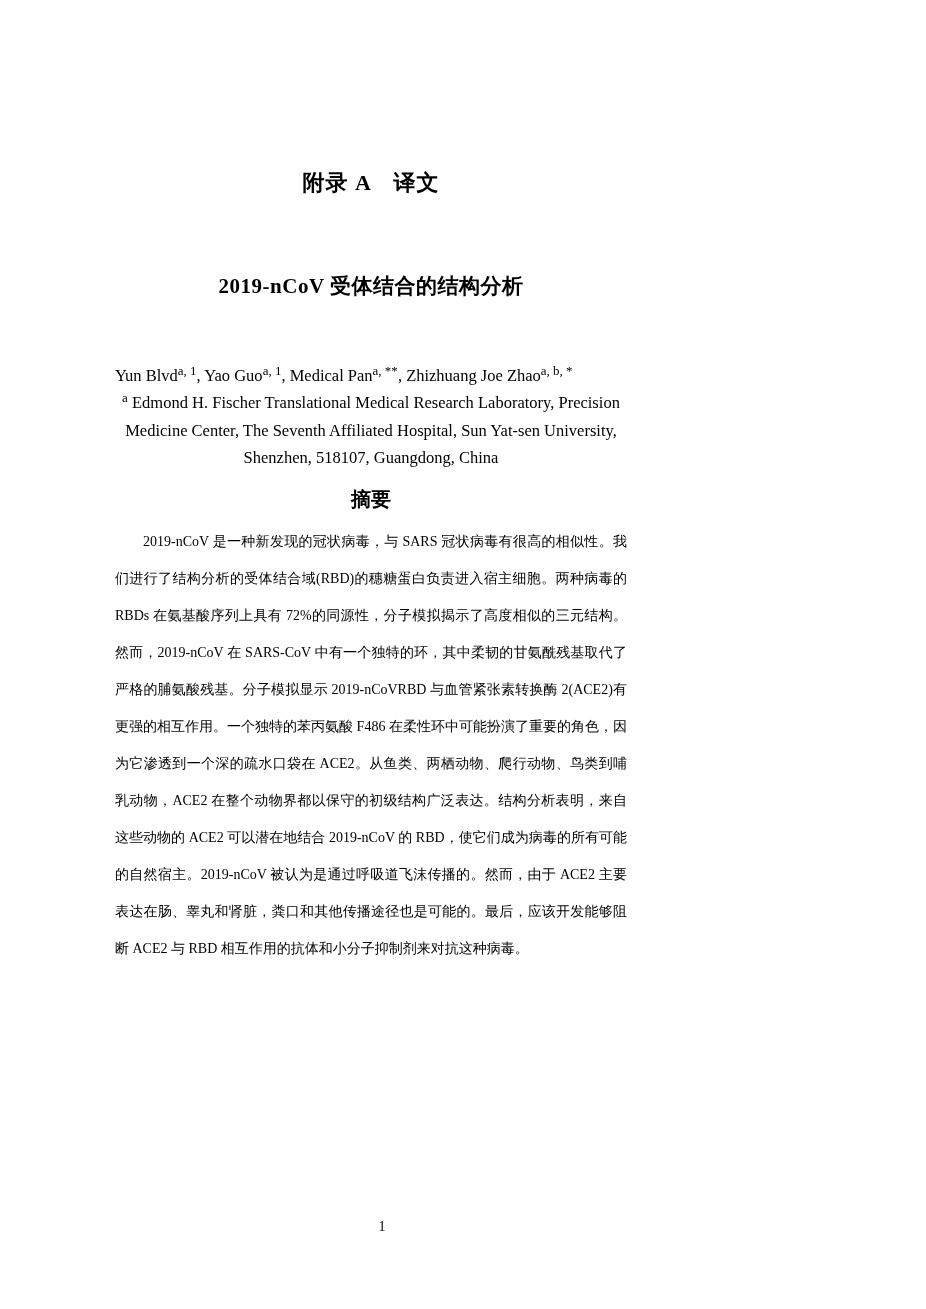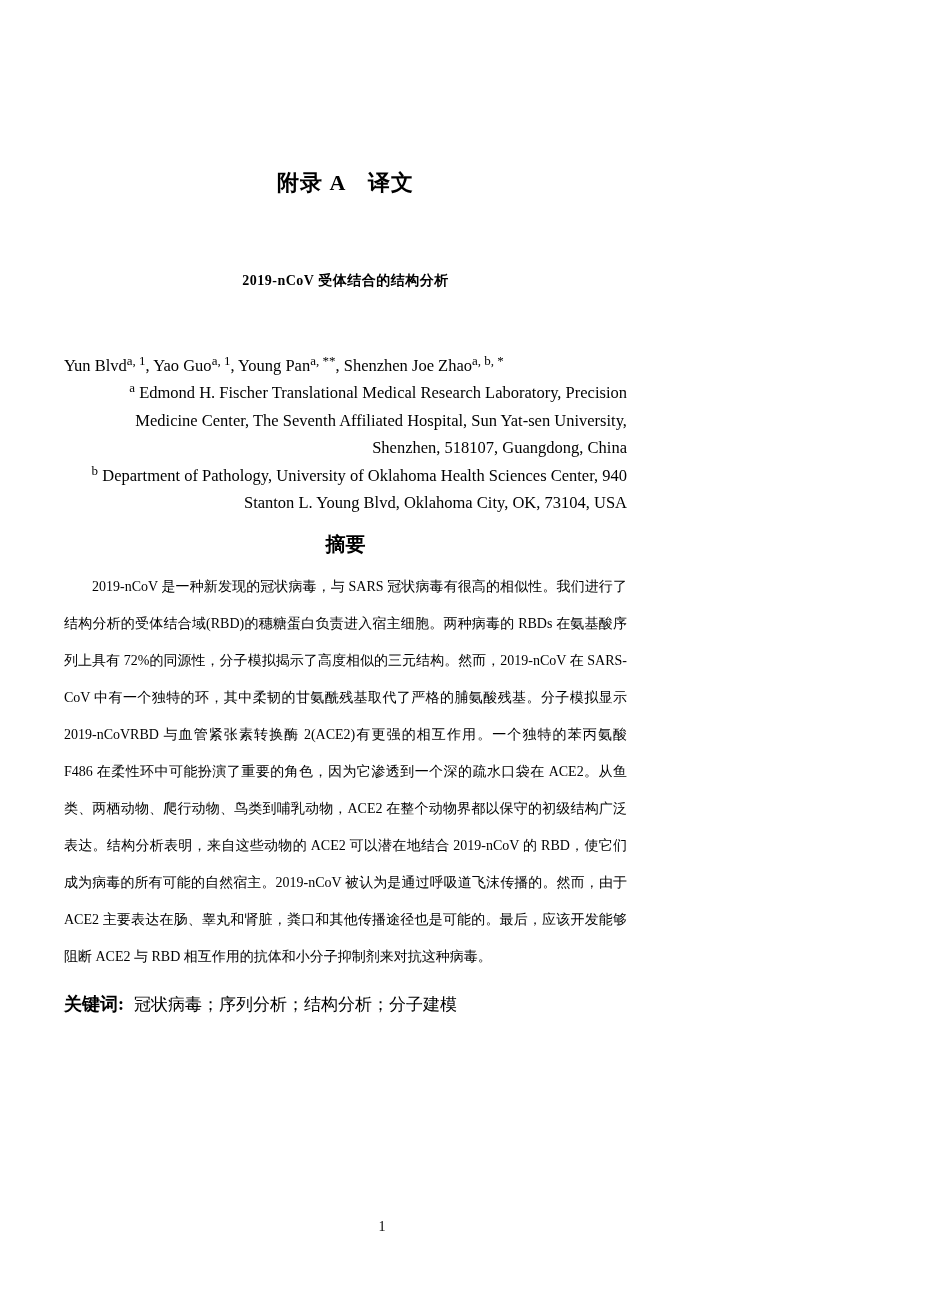--- a/index.html
+++ b/index.html
@@ -12,52 +12,52 @@
     width: 926px;
     height: 1309px;
     position: relative;
     color: #000000;
     font-family: "Liberation Serif", "DejaVu Serif", serif;
   }
   .page {
     position: relative;
     width: 764px;
     height: 1309px;
-    padding: 168px 137px 0 64px;
+    padding: 168px 137px 0 115px;
   }
   .appendix-title {
     margin: 0;
     text-align: center;
     font-size: 22px;
     font-weight: bold;
     font-family: "Liberation Serif", "DejaVu Serif", serif;
     letter-spacing: 1px;
   }
   .paper-title {
     margin: 74px 0 0 0;
     text-align: center;
-    font-size: 14px;
+    font-size: 21px;
     font-weight: bold;
     letter-spacing: 0.5px;
   }
   .authors {
     margin-top: 62px;
     font-size: 16.5px;
     line-height: 27px;
   }
   .authors sup, .affil sup {
     font-size: 13px;
     vertical-align: super;
     line-height: 0;
   }
   .affil {
     margin: 0;
     font-size: 16.5px;
     line-height: 27.5px;
-    text-align: right;
+    text-align: center;
   }
   .history-line {
     margin: 1px 0 0 0;
     font-size: 17px;
     line-height: 28px;
   }
   .abstract-heading {
     margin: 14px 0 0 0;
     font-size: 20px;
     font-weight: bold;
@@ -92,33 +92,29 @@
 </head>
 <body>
 
 <div class="page">
 
   <h1 class="appendix-title">附录 A　译文</h1>
 
   <h2 class="paper-title">2019-nCoV 受体结合的结构分析</h2>
 
   <div class="authors">
-    <span>Yun Blvd</span><sup>a, 1</sup><span>, Yao Guo</span><sup>a, 1</sup><span>, Young Pan</span><sup>a, **</sup><span>, Shenzhen Joe Zhao</span><sup>a, b, *</sup>
+    <span>Yun Blvd</span><sup>a, 1</sup><span>, Yao Guo</span><sup>a, 1</sup><span>, Medical Pan</span><sup>a, **</sup><span>, Zhizhuang Joe Zhao</span><sup>a, b, *</sup>
   </div>
 
   <p class="affil"><sup>a</sup><span> Edmond H. Fischer Translational Medical Research Laboratory, Precision Medicine Center, The Seventh Affiliated Hospital, Sun Yat-sen University,</span></p>
 
   <p class="affil">Shenzhen, 518107, Guangdong, China</p>
 
-  <p class="affil"><sup>b</sup><span> Department of Pathology, University of Oklahoma Health Sciences Center, 940 Stanton L. Young Blvd, Oklahoma City, OK, 73104, USA</span></p>
 
 
   <h3 class="abstract-heading">摘要</h3>
 
   <p class="abstract-body">2019-nCoV 是一种新发现的冠状病毒，与 SARS 冠状病毒有很高的相似性。我们进行了结构分析的受体结合域(RBD)的穗糖蛋白负责进入宿主细胞。两种病毒的 RBDs 在氨基酸序列上具有 72%的同源性，分子模拟揭示了高度相似的三元结构。然而，2019-nCoV 在 SARS-CoV 中有一个独特的环，其中柔韧的甘氨酰残基取代了严格的脯氨酸残基。分子模拟显示 2019-nCoVRBD 与血管紧张素转换酶 2(ACE2)有更强的相互作用。一个独特的苯丙氨酸 F486 在柔性环中可能扮演了重要的角色，因为它渗透到一个深的疏水口袋在 ACE2。从鱼类、两栖动物、爬行动物、鸟类到哺乳动物，ACE2 在整个动物界都以保守的初级结构广泛表达。结构分析表明，来自这些动物的 ACE2 可以潜在地结合 2019-nCoV 的 RBD，使它们成为病毒的所有可能的自然宿主。2019-nCoV 被认为是通过呼吸道飞沫传播的。然而，由于 ACE2 主要表达在肠、睾丸和肾脏，粪口和其他传播途径也是可能的。最后，应该开发能够阻断 ACE2 与 RBD 相互作用的抗体和小分子抑制剂来对抗这种病毒。</p>
 
-  <p class="keywords">
-    <span class="kw-label">关键词:</span><span>冠状病毒；序列分析；结构分析；分子建模</span>
-  </p>
 
   <div class="page-number">1</div>
 
 </div>
 
 </body></html>

